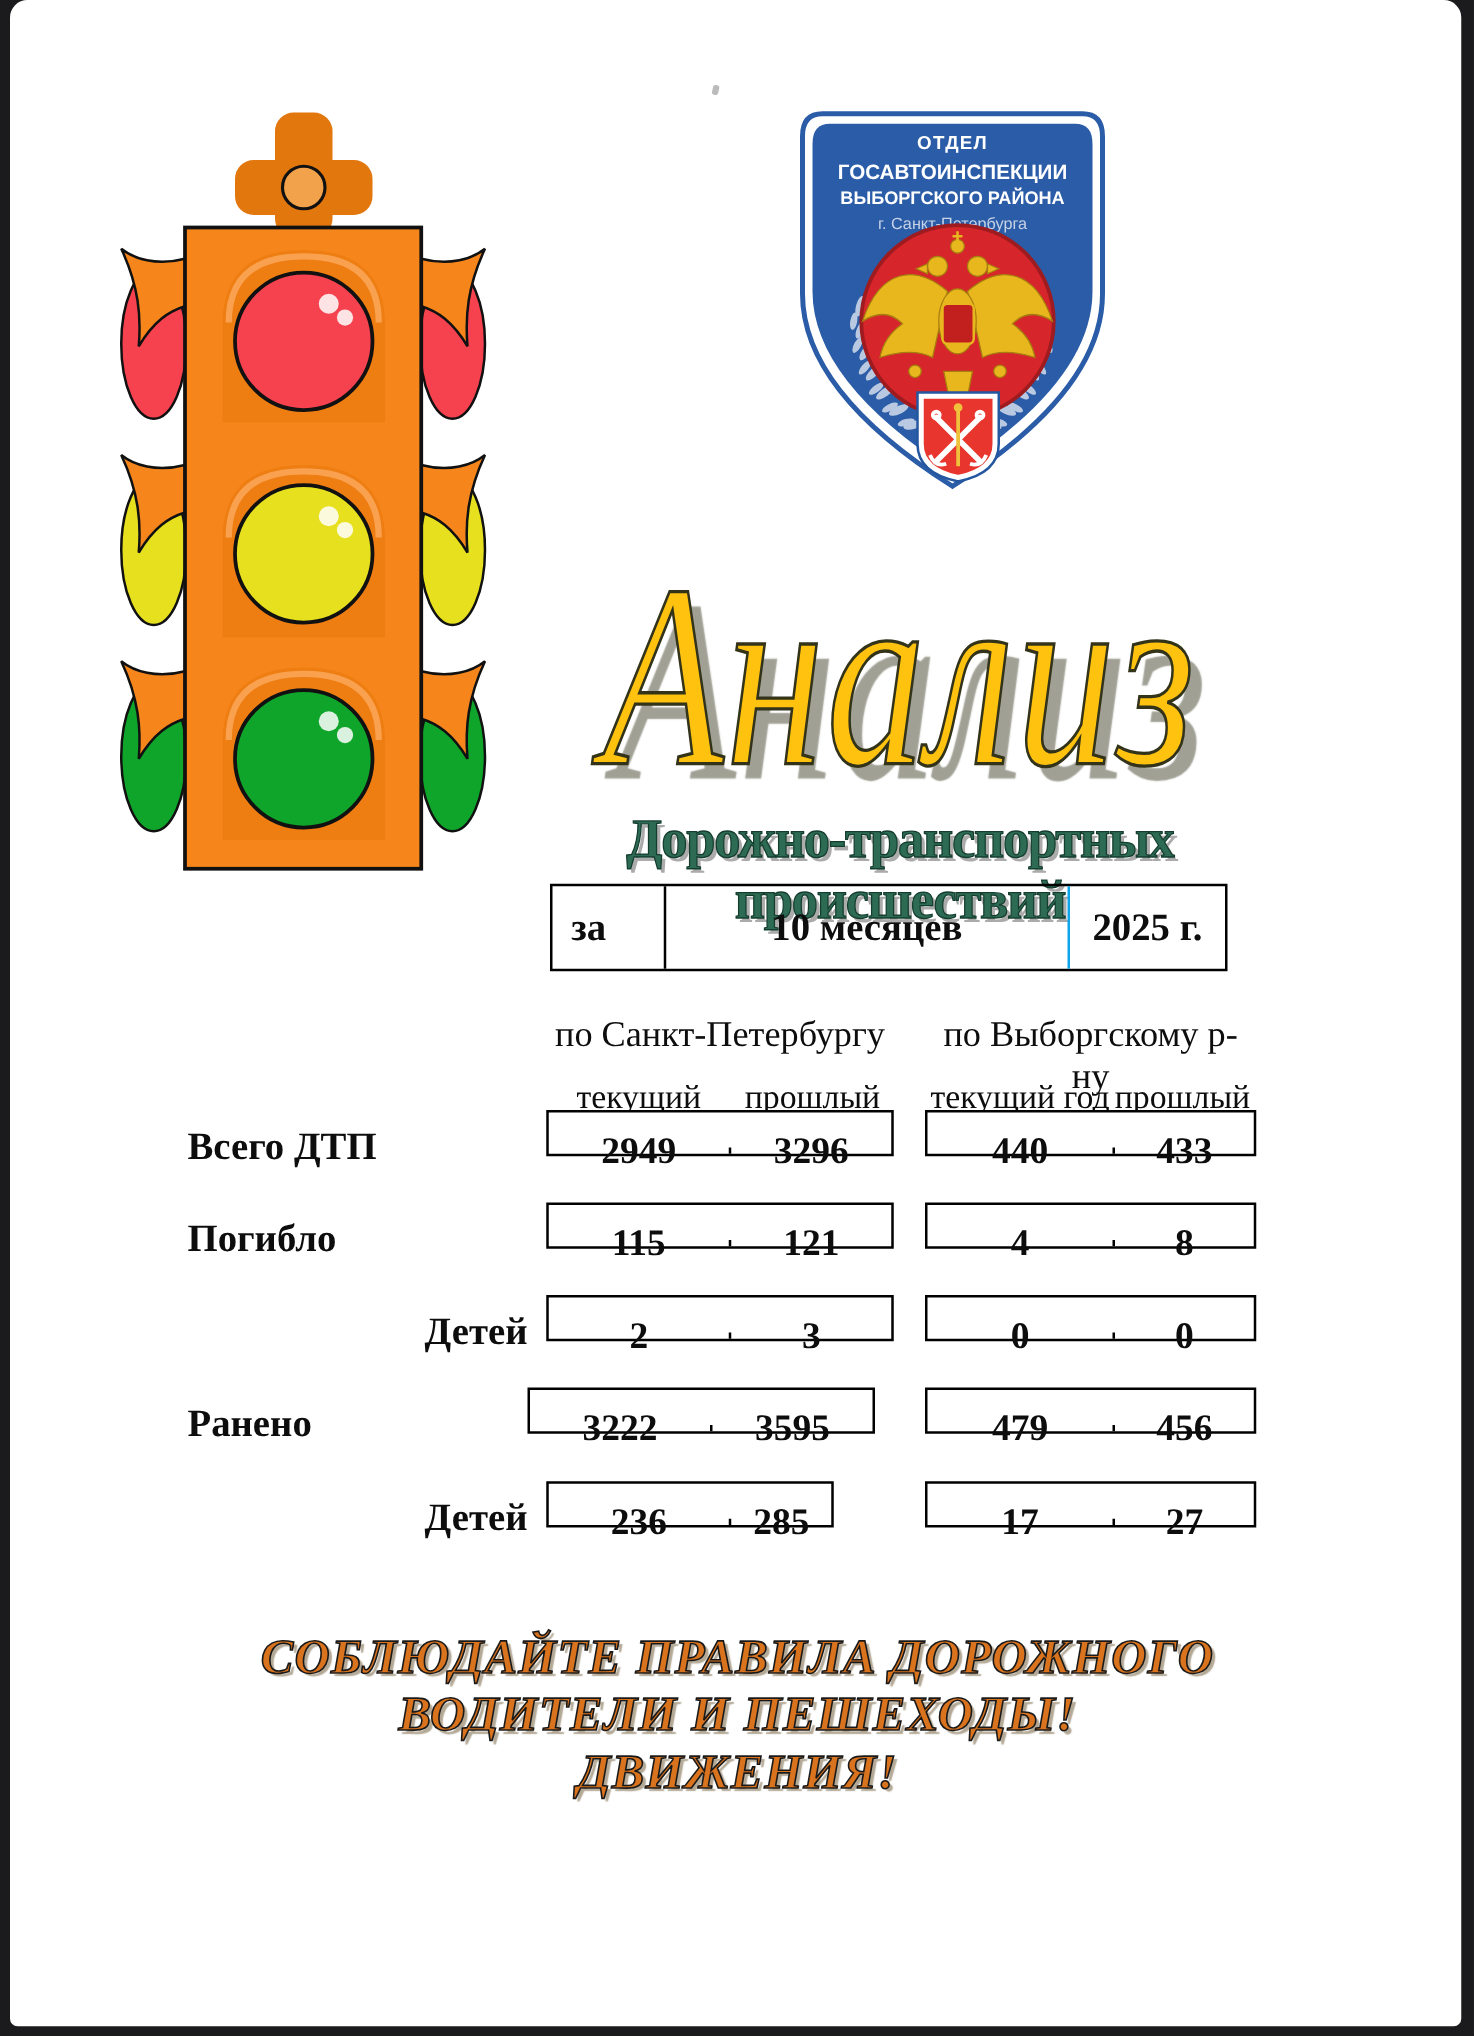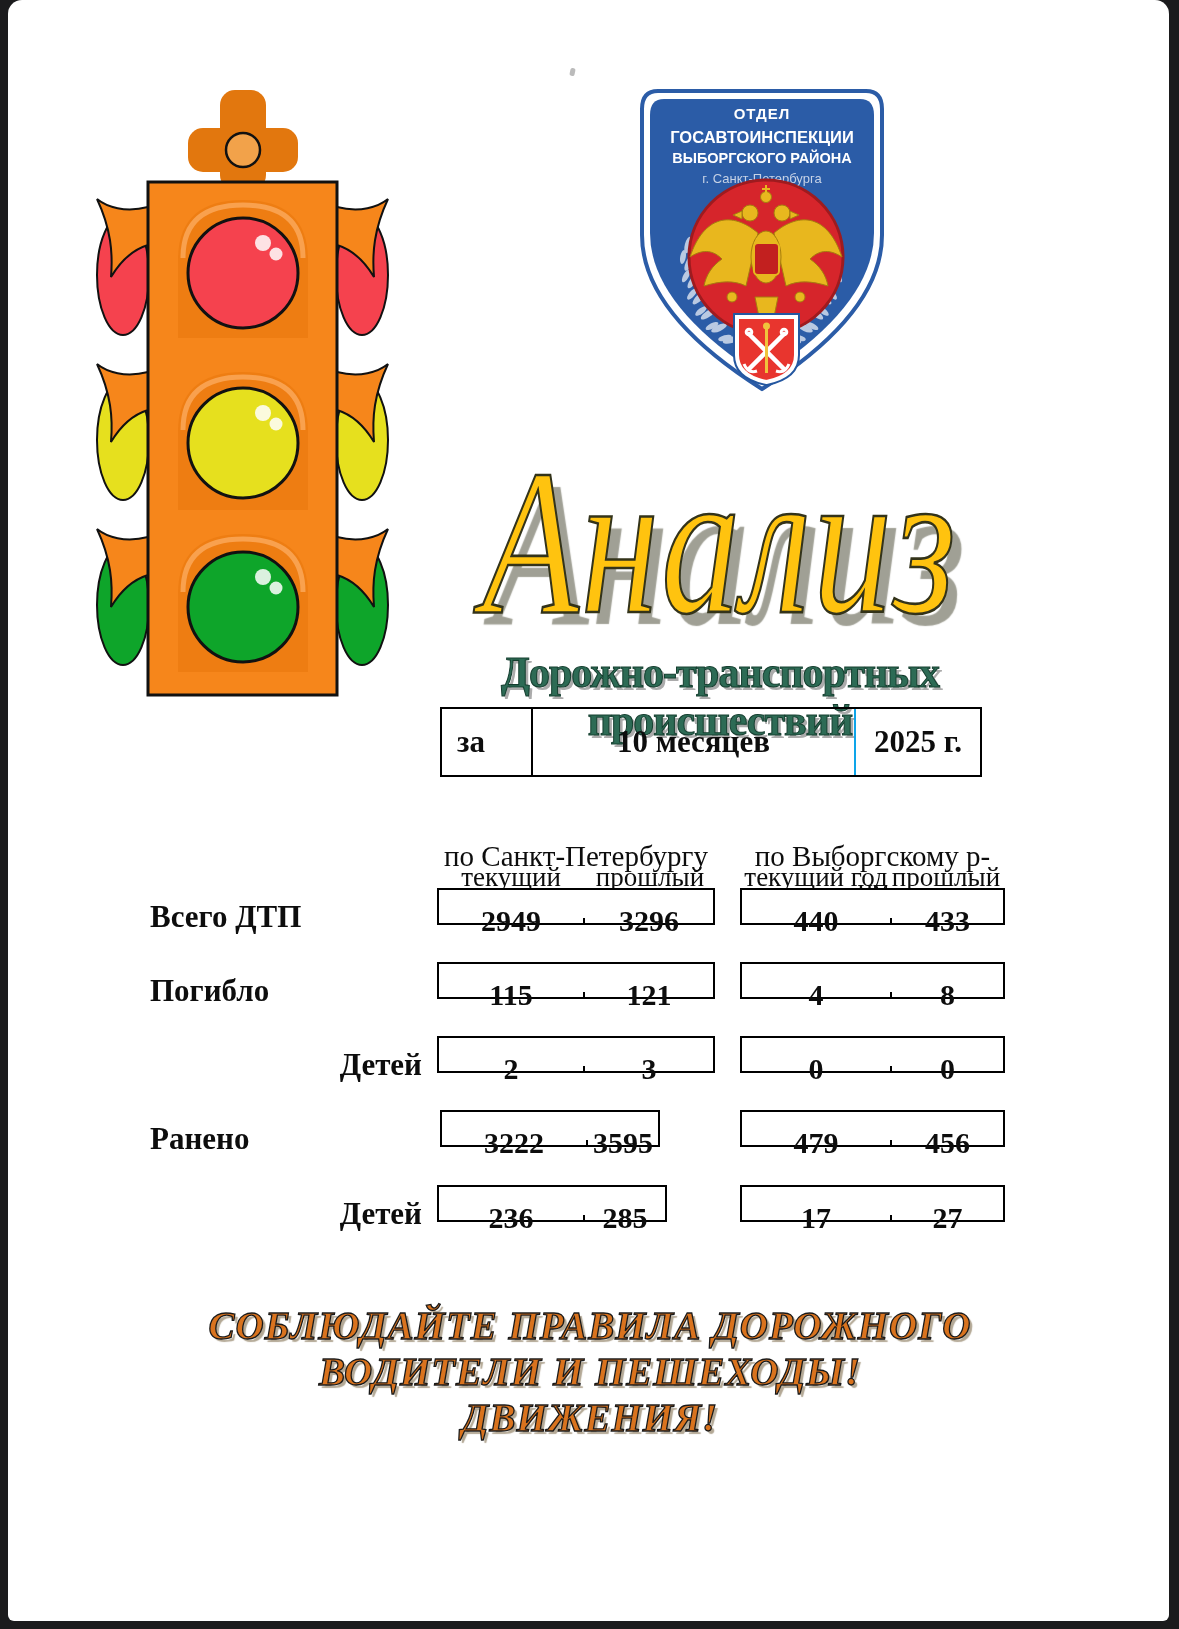--- a/index.html
+++ b/index.html
@@ -20,21 +20,21 @@
       text-shadow:3px 3px 0 #ABABAB;
       transform:scaleY(1.05);transform-origin:top center;line-height:1.1;}
   
   .period-table{left:440px;top:707px;width:542px;height:70px;display:flex;
       border:2px solid #000;box-sizing:border-box;font-weight:bold;font-size:31px;color:#0d0d0d;}
   .period-table .cell{display:flex;align-items:center;justify-content:center;box-sizing:border-box;}
   .period-cell-prefix{width:91px;border-right:2px solid #000;justify-content:flex-start !important;padding-left:15px;}
   .period-cell-duration{width:323px;border-right:2px solid #0ea5e9;}
   .period-cell-year{flex:1;}
   
-  .region-header{top:840px;text-align:center;font-size:29px;color:#0d0d0d;}
+  .region-header{top:812px;text-align:center;font-size:29px;color:#0d0d0d;}
   .year-header{top:862px;text-align:center;font-size:27px;color:#0d0d0d;}
   .row-label{font-size:31px;font-weight:bold;color:#0d0d0d;line-height:37px;left:150px;margin-top:10px;}
   .row-label.indent{width:272px;text-align:right;}
   .box-group{height:37px;border:2px solid #000;box-sizing:border-box;display:flex;background:#fff;}
   .box-group .num{display:flex;align-items:center;justify-content:center;
       font-size:30px;font-weight:bold;color:#0d0d0d;box-sizing:border-box;margin-top:28px;}
   .g1 .c1{width:146px;border-right:2px solid #000;} .g1 .c2{flex:1;}
   .g2 .c1{width:150px;border-right:2px solid #000;} .g2 .c2{flex:1;}
   
   .slogan{left:90px;top:1303px;width:1000px;text-align:center;
@@ -228,21 +228,21 @@
   <div class="abs box-group g1" style="left:437px;top:1036px;width:278px;">
     <div class="num c1">2</div>
     <div class="num c2">3</div>
   </div>
   <div class="abs box-group g2" style="left:740px;top:1036px;width:265px;">
     <div class="num c1">0</div>
     <div class="num c2">0</div>
   </div>
 
   <div class="abs row-label" style="top:1110px;">Ранено</div>
-  <div class="abs box-group g1" style="left:440px;top:1110px;width:220px;">
+  <div class="abs box-group g1" style="left:422px;top:1110px;width:278px;">
     <div class="num c1">3222</div>
     <div class="num c2">3595</div>
   </div>
   <div class="abs box-group g2" style="left:740px;top:1110px;width:265px;">
     <div class="num c1">479</div>
     <div class="num c2">456</div>
   </div>
 
   <div class="abs row-label indent" style="top:1185px;">Детей</div>
   <div class="abs box-group g1" style="left:437px;top:1185px;width:230px;">

